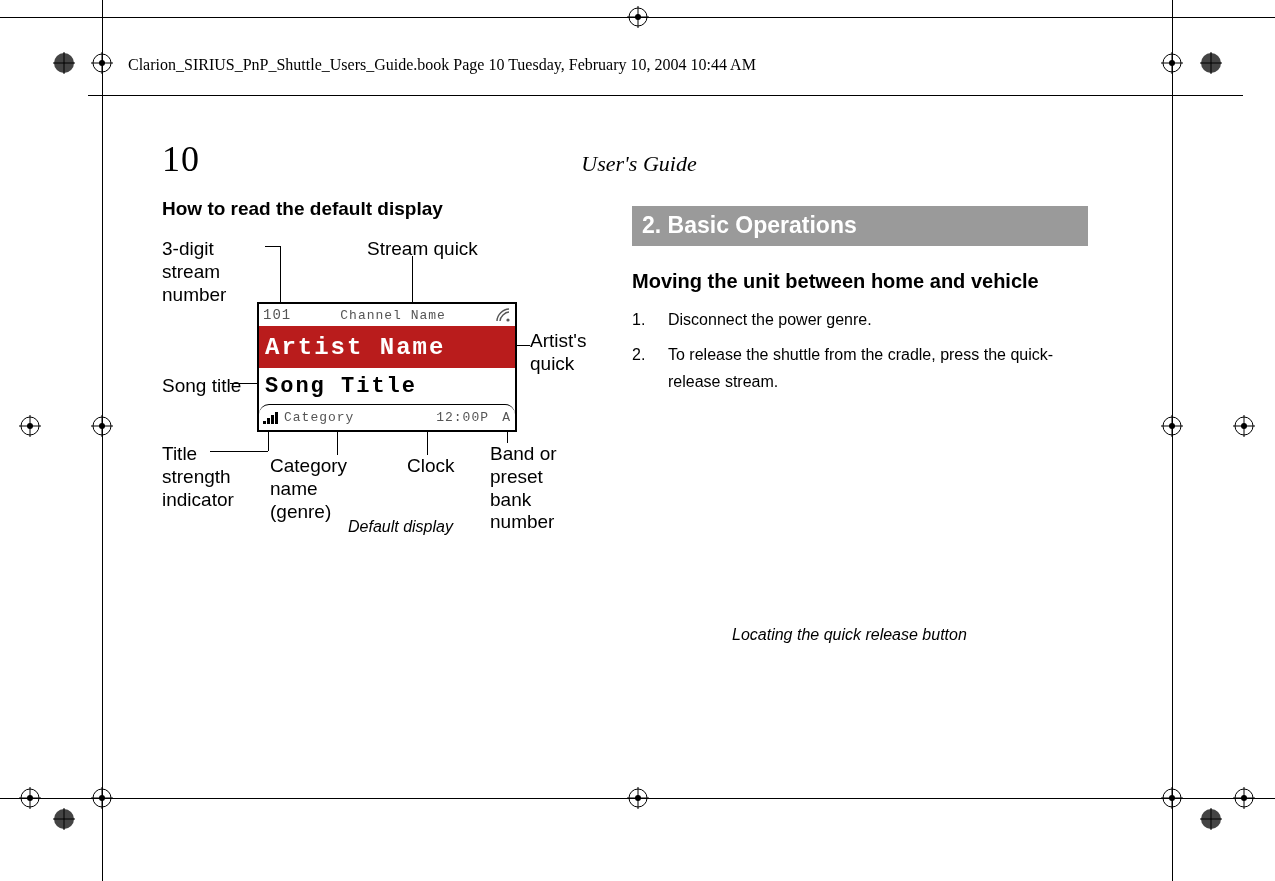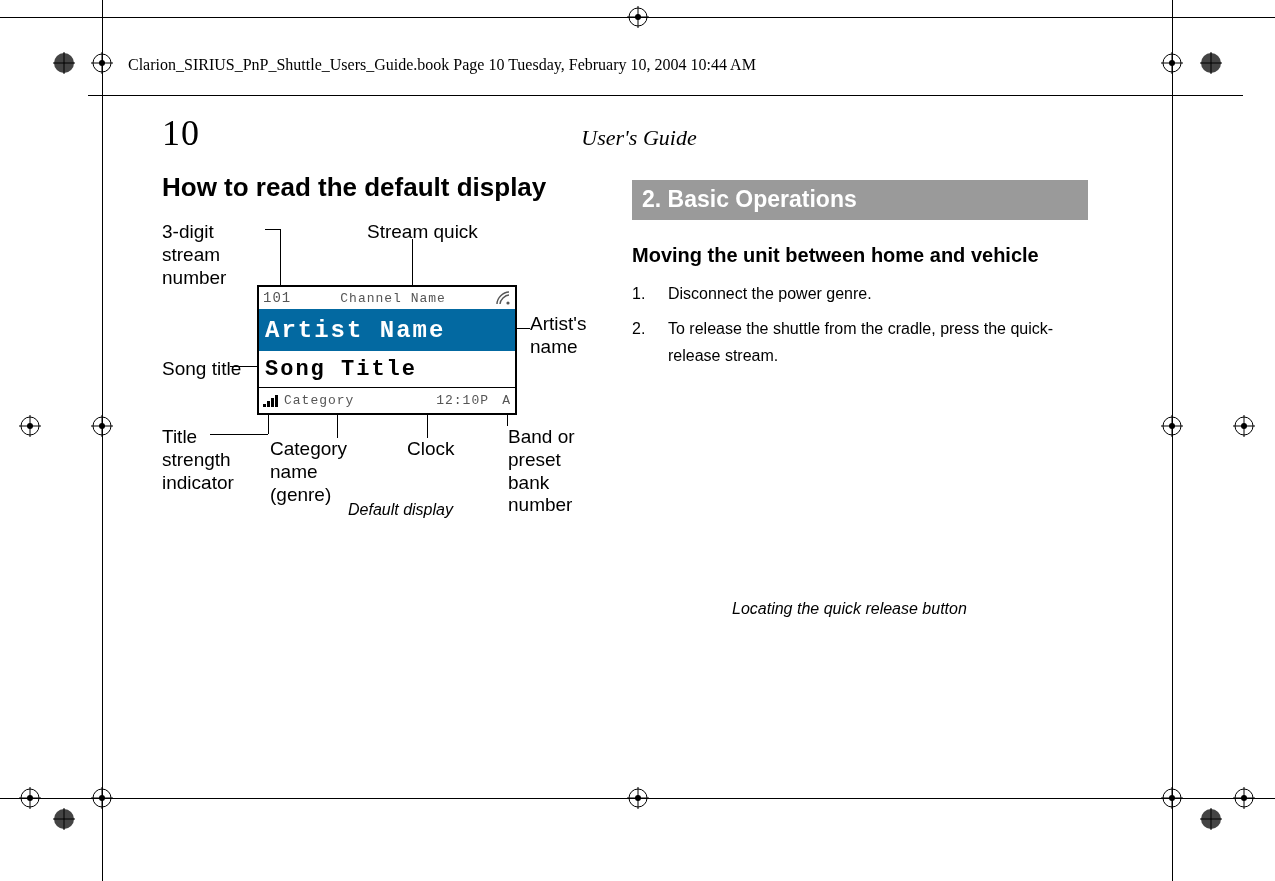--- a/index.html
+++ b/index.html
@@ -16,46 +16,46 @@
   .crop-line-v.right { left: 1172px; top: 0; height: 881px; }
 
   .reg-mark { position: absolute; width: 22px; height: 22px; }
   .reg-mark circle.o { fill: none; stroke: #000; stroke-width: 1; }
   .reg-mark line { stroke: #000; stroke-width: 1; }
   .reg-mark.disc circle.o { fill: #444; stroke: none; }
 
   .header-text { position: absolute; top: 56px; left: 128px; font-family: "Times New Roman", serif; font-size: 16px; }
 
   
-  .content { position: absolute; top: 112px; left: 162px; width: 926px; }
+  .content { position: absolute; top: 138px; left: 162px; width: 926px; }
   .pg-head { display: flex; align-items: baseline; gap: 30px; margin-bottom: 18px; }
   .pg-num { font-size: 36px; font-family: Georgia, "Times New Roman", serif; letter-spacing: 1px; }
   .pg-title { font-size: 22px; font-style: italic; font-family: Georgia, "Times New Roman", serif; flex: 1; text-align: center; margin-left: -40px; }
 
   .cols { display: flex; gap: 40px; }
   .col { flex: 1; }
   .col-left { flex: 0 0 430px; }
   .col-right { flex: 1; }
 
-  h2.section-title { font-size: 26px; font-weight: 700; margin-bottom: 10px; }
+  h2.section-title { font-size: 19px; font-weight: 700; margin-bottom: 10px; }
   .section-bar { background: #9a9a9a; color: #fff; font-size: 23px; font-weight: 700; padding: 6px 10px 7px 10px; margin-top: 8px; margin-bottom: 22px; }
   h3.sub { font-size: 20px; font-weight: 700; margin-bottom: 12px; line-height: 1.3; }
 
   ol.steps { list-style: none; counter-reset: step; margin-left: 0; }
   ol.steps li { counter-increment: step; font-size: 16px; line-height: 1.7; margin-bottom: 8px; padding-left: 36px; position: relative; }
   ol.steps li::before { content: counter(step) "."; position: absolute; left: 0; top: 0; }
 
   
   .diagram { position: relative; width: 430px; height: 320px; font-size: 15px; }
   .lcd { position: absolute; left: 95px; top: 72px; width: 260px; height: 130px; border: 2px solid #000; background: #fff; }
   .lcd .row { position: relative; width: 100%; }
   .lcd .row.top { height: 22px; display: flex; align-items: center; padding: 2px 4px; gap: 1px; }
-  .lcd .row.mid { height: 42px; background: #0369a1; color: #fff; display: flex; align-items: center; padding: 0 6px; font-family: "Courier New", monospace; font-size: 24px; letter-spacing: 2px; font-weight: 700; }
+  .lcd .row.mid { height: 42px; background: #b91c1c; color: #fff; display: flex; align-items: center; padding: 0 6px; font-family: "Courier New", monospace; font-size: 24px; letter-spacing: 2px; font-weight: 700; }
   .lcd .row.mid2 { height: 36px; display: flex; align-items: center; padding: 0 6px; font-family: "Courier New", monospace; font-size: 22px; letter-spacing: 2px; font-weight: 700; color:#000; }
-  .lcd .row.bot { height: 26px; border-top: 1px solid #000; display: flex; align-items: center; padding: 0 4px; gap: 6px; font-family: "Courier New", monospace; font-size: 13px; letter-spacing: 1px; color:#555; }
+  .lcd .row.bot { height: 26px; border-top: 1px solid #000; display: flex; align-items: center; padding: 0 4px; gap: 6px; font-family: "Courier New", monospace; font-size: 13px; letter-spacing: 1px; color:#555;border-radius:10px; }
   .lcd .icon-sat { width: 16px; height: 16px; }
   .lcd .chnum { font-family: "Courier New", monospace; font-size: 14px; letter-spacing: 1px; color:#555; }
   .lcd .chname { font-family: "Courier New", monospace; font-size: 13px; letter-spacing: 1px; flex: 1; text-align: center; color:#555; }
   .lcd .sigbars { display: flex; align-items: flex-end; gap: 1px; height: 12px; }
   .lcd .sigbars span { display: inline-block; width: 3px; background: #000; }
   .lcd .cat { flex: 1; }
   .lcd .clock { }
   .lcd .band { width: 16px; text-align: right; }
 
   
@@ -189,37 +189,37 @@
 
         <div class="diagram">
 
           <div class="callout" style="left:0; top:8px; width:105px;">3-digit stream number</div>
           <div class="leader h" style="left:103px; top:16px; width:15px;"></div>
           <div class="leader v" style="left:118px; top:16px; height:60px;"></div>
 
           <div class="callout" style="left:205px; top:8px;">Stream quick</div>
           <div class="leader v" style="left:250px; top:26px; height:50px;"></div>
 
-          <div class="callout" style="left:368px; top:100px; width:60px;">Artist's name</div>
+          <div class="callout" style="left:368px; top:100px; width:60px;">Artist's quick</div>
           <div class="leader h" style="left:355px; top:115px; width:13px;"></div>
 
           <div class="callout" style="left:0; top:145px;">Song title</div>
           <div class="leader h" style="left:68px; top:153px; width:27px;"></div>
 
           <div class="callout" style="left:0; top:213px; width:80px;">Title strength indicator</div>
           <div class="leader h" style="left:48px; top:221px; width:58px;"></div>
           <div class="leader v" style="left:106px; top:195px; height:26px;"></div>
 
           <div class="callout" style="left:108px; top:225px; width:100px;">Category name (genre)</div>
           <div class="leader v" style="left:175px; top:195px; height:30px;"></div>
 
           <div class="callout" style="left:245px; top:225px;">Clock</div>
           <div class="leader v" style="left:265px; top:195px; height:30px;"></div>
 
-          <div class="callout" style="left:328px; top:213px; width:85px;margin-left:18px;">Band or preset bank number</div>
+          <div class="callout" style="left:328px; top:213px; width:85px;">Band or preset bank number</div>
           <div class="leader v" style="left:345px; top:192px; height:21px;"></div>
           <div class="leader h" style="left:345px; top:192px; width:8px; transform:translateX(-8px);"></div>
 
           <div class="lcd">
             <div class="row top">
               <span class="chnum">101</span>
               <span class="chname">Channel Name</span>
               <svg class="icon-sat" viewBox="0 0 16 16">
                 <path d="M2 14 C2 8 8 2 14 2" fill="none" stroke="#555" stroke-width="1.4"></path>
                 <path d="M5 14 C5 10 10 5 14 5" fill="none" stroke="#555" stroke-width="1.4"></path>
@@ -233,21 +233,21 @@
               <span>Song Title</span>
             </div>
             <div class="row bot">
               <span class="sigbars">
                 <span style="height:3px"></span>
                   <span style="height:6px"></span>
                   <span style="height:9px"></span>
                   <span style="height:12px"></span>
               </span>
               <span class="cat">Category</span>
-              <span class="clock">12:10P</span>
+              <span class="clock">12:00P</span>
               <span class="band">A</span>
             </div>
           </div>
 
           <div class="caption" style="left:150px; top:288px;margin-left:36px;">Default display</div>
         </div>
       </div>
 
       <div class="col col-right">
         <div class="section-bar">2. Basic Operations</div>

